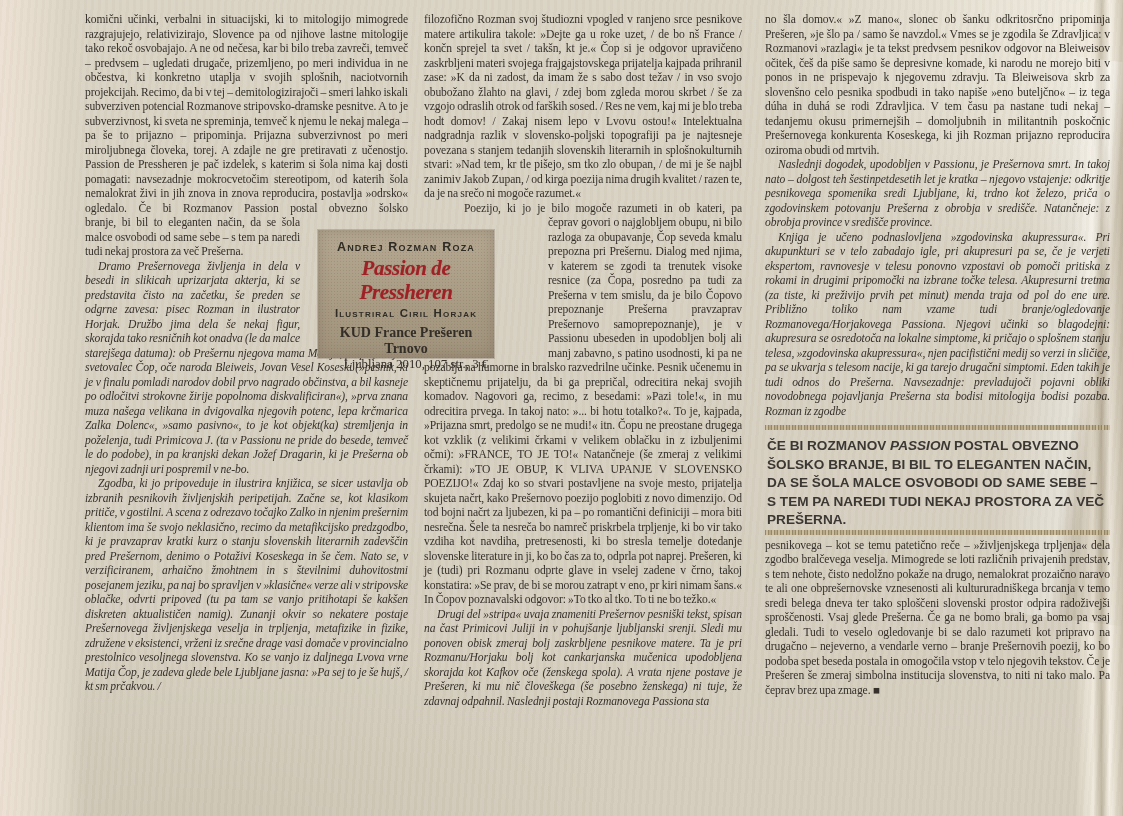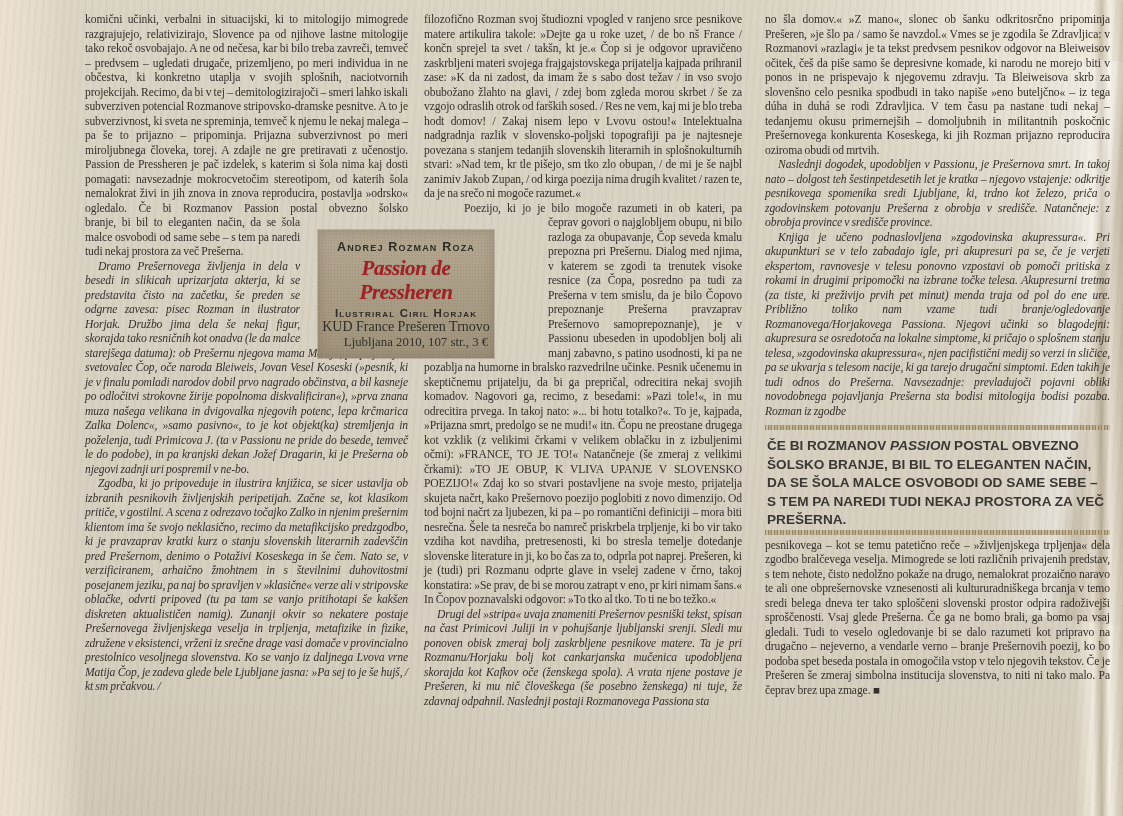--- a/index.html
+++ b/index.html
@@ -64,21 +64,21 @@
     font-variant:small-caps;font-weight:700;color:#2f2b25;letter-spacing:1.2px;
   }
   .bb-author{font-size:12.5px;}
   .bb-illus{font-size:11.5px;margin-top:2px;}
   .bb-title{
     font-family:"Liberation Serif","DejaVu Serif",serif;font-weight:700;
     font-size:21px;line-height:24px;color:#9e2126;letter-spacing:-0.4px;margin:2px 0 3px;
     text-shadow:0 0 1px rgba(158,33,38,.45);
     font-style:italic;
   }
-  .bb-pub{font-weight:400;font-size:14px;line-height:16px;color:#332e28;text-align:center;}
+  .bb-pub{font-weight:700;font-size:14px;line-height:16px;color:#332e28;margin-top:6px;text-align:center;}
   .bb-ed{font-weight:400;font-size:12.8px;line-height:15px;color:#332e28;padding-left:20px;}
 
   
   .pullquote{margin:6px 0 4px;}
   .rule{
     height:5px;opacity:.85;
     background:repeating-linear-gradient(90deg,#8a7a58 0 1px,#c9ba97 1px 3px,#8a7a58 3px 4px,#b0a17e 4px 6px);
   }
   .pq-text{
     font-family:"Liberation Sans","DejaVu Sans",sans-serif !important;

